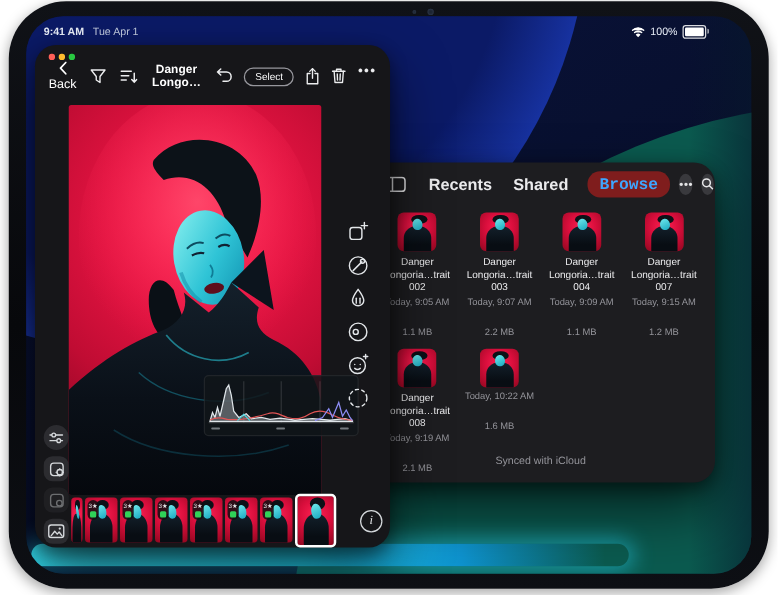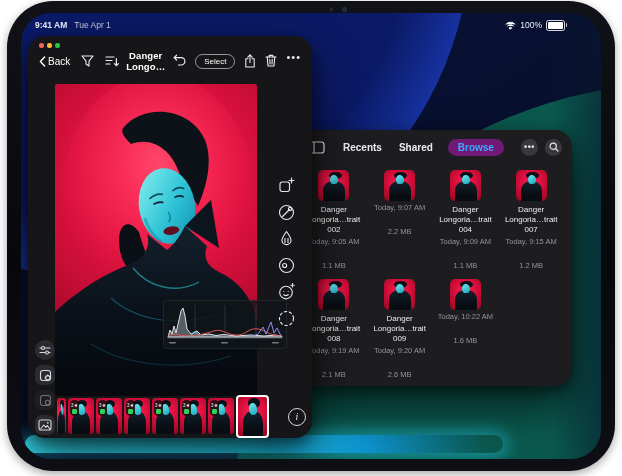--- a/index.html
+++ b/index.html
@@ -28,21 +28,21 @@
   .batt::before{content:"";position:absolute;left:1px;top:1px;bottom:1px;right:1.5px;background:#fff;border-radius:1px;}
   .batt::after{content:"";position:absolute;right:-3px;top:2px;width:1.5px;height:3.5px;background:rgba(255,255,255,.8);border-radius:0 1px 1px 0;}
   
   .window{position:absolute;background:#19191b;border-radius:17px;box-shadow:0 22px 45px rgba(0,0,0,.6),0 5px 14px rgba(0,0,0,.45);}
   
   .editor-win{left:7px;top:23px;width:284px;height:402px;background:#161619;}
   .win-dots{position:absolute;left:11px;top:7px;display:flex;gap:3.5px;}
   .win-dots span{width:4.5px;height:4.5px;border-radius:50%;}
   .dot-r{background:#ff5f57}.dot-y{background:#febc2e}.dot-g{background:#28c840}
   .ed-toolbar{position:absolute;left:0;right:0;top:13px;height:24px;display:flex;align-items:center;padding:0 11px;color:#ecedef;}
-  .tb-back{display:flex;align-items:center;gap:2px;font-size:10px;color:#fff;}
+  .tb-back{display:flex;align-items:center;gap:2px;font-size:10px;color:#fff;flex-direction:column;}
   .tb-iconbtn{display:flex;align-items:center;justify-content:center;margin-left:11px;}
   .tb-title{flex:1;text-align:center;font-size:9.5px;color:#fff;font-weight:bold;letter-spacing:.1px;}
   .tb-right{display:flex;align-items:flex-start;gap:9px;}
   .select-pill{border:1px solid #97979d;border-radius:9px;padding:2px 8px;font-size:8px;color:#fff;}
   .tb-more{font-size:11px;letter-spacing:1px;color:#ecedef;line-height:6px;}
   
   .photo{position:absolute;left:27px;top:48px;width:202px;height:312px;overflow:hidden;border-radius:2px;
     background:radial-gradient(ellipse 120% 80% at 52% 30%,#ff2050 0%,#e01340 32%,#c00c33 58%,#8f0724 82%,#6e051c 100%);}
   .photo svg{position:absolute;left:0;top:0;}
   
@@ -69,22 +69,22 @@
   .mp{background:radial-gradient(circle at 50% 38%,#ff2152 0%,#d90e3c 45%,#90071f 100%);position:relative;overflow:hidden;}
   .mp .mp-hair{position:absolute;left:33%;top:5%;width:42%;height:24%;border-radius:50%;background:#0c1117;}
   .mp .mp-fig{position:absolute;left:16%;right:14%;top:36%;bottom:-4%;background:linear-gradient(180deg,#13202b 0%,#080d13 70%);border-radius:45% 45% 8% 8%;}
   .mp .mp-face{position:absolute;left:39%;top:16%;width:26%;height:30%;border-radius:50% 50% 45% 45%;background:linear-gradient(160deg,#6fe9ec,#1aa9c0);transform:rotate(-8deg);}
   .info-btn{position:absolute;left:260px;top:372px;width:16px;height:16px;border:1.2px solid #d3d7da;border-radius:50%;color:#e4e7ea;font-family:"Liberation Serif",serif;font-style:italic;font-size:10px;display:flex;align-items:center;justify-content:center;line-height:1;}
   
   .files-win{left:272px;top:117px;width:279px;height:256px;background:#1d1d20;}
   .fw-top{position:absolute;left:0;right:0;top:0;height:34px;display:flex;align-items:center;padding:0 10px;}
   .fw-sidebar-icon{margin-left:5px;display:flex;}
   .fw-tabs{display:flex;gap:13px;align-items:center;margin-left:16px;}
-  .fw-tab{font-size:10px;color:#ebebed;font-weight:bold;padding:3px 2px;}
-  .fw-tab.active{background:#701a75;color:#3ea6ff;border-radius:10px;padding:3px 10px;}
+  .fw-tab{font-size:13px;color:#ebebed;font-weight:bold;padding:3px 2px;}
+  .fw-tab.active{background:#7f1d1d;color:#3ea6ff;border-radius:10px;padding:3px 10px;font-family:Liberation Mono, monospace;}
   .fw-spacer{flex:1;}
   .fw-circle{width:17px;height:17px;border-radius:50%;background:#39393d;display:flex;align-items:center;justify-content:center;margin-left:7px;color:#e6e6e8;}
   .fw-circle svg{stroke:#e6e6e8;fill:none;stroke-width:1.2;stroke-linecap:round;}
   .fw-more-glyph{font-size:9px;letter-spacing:.5px;line-height:4px;font-weight:bold;}
   .fw-grid{position:absolute;left:8px;right:8px;top:40px;display:grid;grid-template-columns:repeat(4,1fr);row-gap:9px;}
   .file-item{display:flex;flex-direction:column;align-items:center;}
   .fi-thumb{width:31px;height:31px;border-radius:5px;}
   .fi-name{margin-top:4px;font-size:8px;line-height:10px;color:#ececee;text-align:center;max-width:64px;}
   .fi-date{margin-top:2px;font-size:7.5px;color:#94949a;}
   .fi-size{margin-top:15px;font-size:7.5px;color:#94949a;}
@@ -158,20 +158,21 @@
     <div class="fi-name">Danger Longoria…trait 002</div>
     <div class="fi-date">Today, 9:05 AM</div>
     <div class="fi-size">1.1 MB</div>
   </div>
           <div class="file-item">
     <div class="fi-thumb mp">
       <div class="mp-hair"></div>
       <div class="mp-fig"></div>
       <div class="mp-face"></div>
     </div>
+    <div class="fi-name">Danger Longoria…trait 003</div>
     <div class="fi-date">Today, 9:07 AM</div>
     <div class="fi-size">2.2 MB</div>
   </div>
           <div class="file-item">
     <div class="fi-thumb mp">
       <div class="mp-hair"></div>
       <div class="mp-fig"></div>
       <div class="mp-face"></div>
     </div>
     <div class="fi-name">Danger Longoria…trait 004</div>
@@ -197,36 +198,27 @@
     <div class="fi-name">Danger Longoria…trait 008</div>
     <div class="fi-date">Today, 9:19 AM</div>
     <div class="fi-size">2.1 MB</div>
   </div>
           <div class="file-item">
     <div class="fi-thumb mp">
       <div class="mp-hair"></div>
       <div class="mp-fig"></div>
       <div class="mp-face"></div>
     </div>
-    <div class="fi-name">Danger Longoria…trait 009</div>
-    <div class="fi-date">Today, 9:20 AM</div>
-    <div class="fi-size">2.6 MB</div>
-  </div>
-          <div class="file-item">
-    <div class="fi-thumb mp">
-      <div class="mp-hair"></div>
-      <div class="mp-fig"></div>
-      <div class="mp-face"></div>
-    </div>
     <div class="fi-date">Today, 10:22 AM</div>
     <div class="fi-size">1.6 MB</div>
   </div>
         </div>
 
       <div class="fw-footer">
+        <div class="fw-sync">Synced with iCloud</div>
       </div>
     </div>
 
     <div class="window editor-win">
       <div class="win-dots">
         <span class="dot-r"></span>
         <span class="dot-y"></span>
         <span class="dot-g"></span>
       </div>
 

